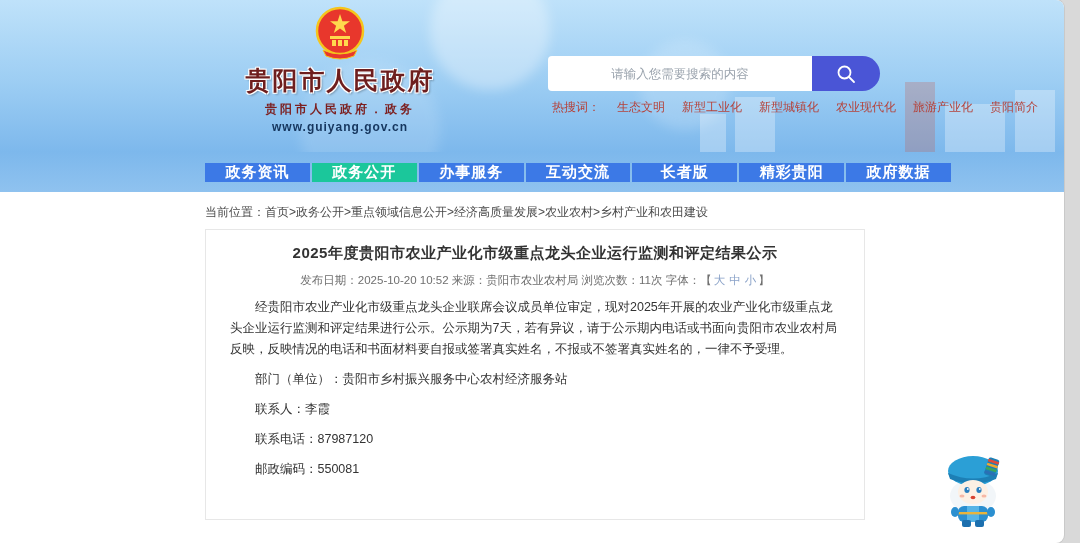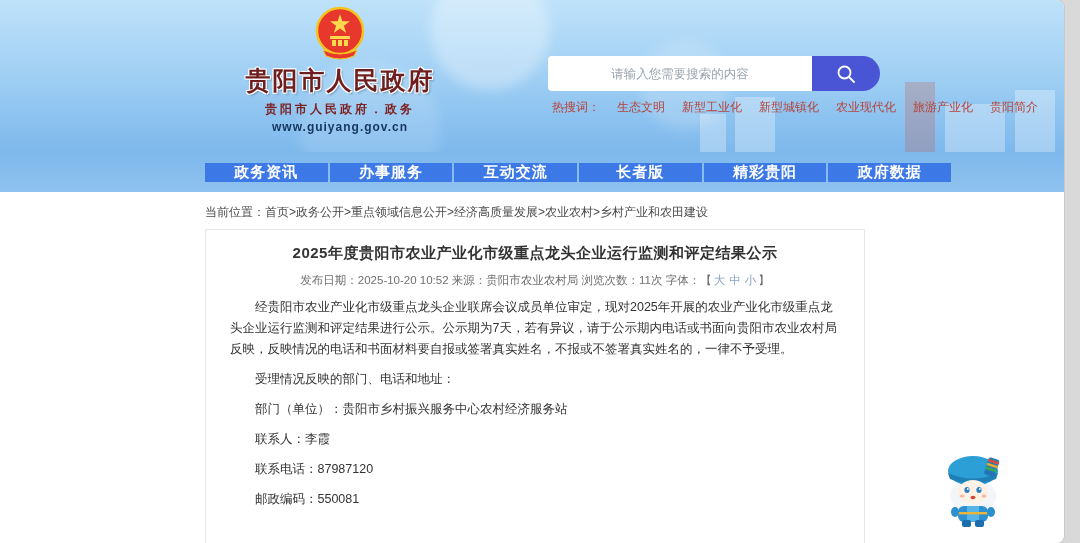--- a/index.html
+++ b/index.html
@@ -116,20 +116,21 @@
         <span class="hw">新型工业化</span>
         <span class="hw">新型城镇化</span>
         <span class="hw">农业现代化</span>
         <span class="hw">旅游产业化</span>
         <span class="hw">贵阳简介</span>
       </div>
   </div>
 
   <div class="nav">
       <div class="nav-tab">政务资讯</div>
+      <div class="nav-tab active">政务公开</div>
       <div class="nav-tab">办事服务</div>
       <div class="nav-tab">互动交流</div>
       <div class="nav-tab">长者版</div>
       <div class="nav-tab">精彩贵阳</div>
       <div class="nav-tab">政府数据</div>
     </div>
 
   <div class="content">
     <div class="breadcrumb">
       <span>当前位置：</span><span class="bc-path">首页&gt;政务公开&gt;重点领域信息公开&gt;经济高质量发展&gt;农业农村&gt;乡村产业和农田建设</span>
@@ -140,21 +141,20 @@
 
       <div class="a-meta">
         <span>发布日期：</span><span>2025-10-20 10:52</span>
         <span>来源：</span><span>贵阳市农业农村局</span>
         <span>浏览次数：</span><span>11次</span>
         <span>字体：</span><span>【</span><span id="fontSizes"><span class="fs">大</span><span class="fs">中</span><span class="fs">小</span></span><span>】</span>
       </div>
 
       <div class="a-body" id="aBody">
           <p>经贵阳市农业产业化市级重点龙头企业联席会议成员单位审定，现对2025年开展的农业产业化市级重点龙头企业运行监测和评定结果进行公示。公示期为7天，若有异议，请于公示期内电话或书面向贵阳市农业农村局反映，反映情况的电话和书面材料要自报或签署真实姓名，不报或不签署真实姓名的，一律不予受理。</p>
-          <p>受理情况反映的部门、电话和地址：</p>
           <p>部门（单位）：贵阳市乡村振兴服务中心农村经济服务站</p>
           <p>联系人：李霞</p>
           <p>联系电话：87987120</p>
           <p>邮政编码：550081</p>
         </div>
 
     </div>
   </div>
 
   <svg class="mascot" viewBox="0 0 66 80">

